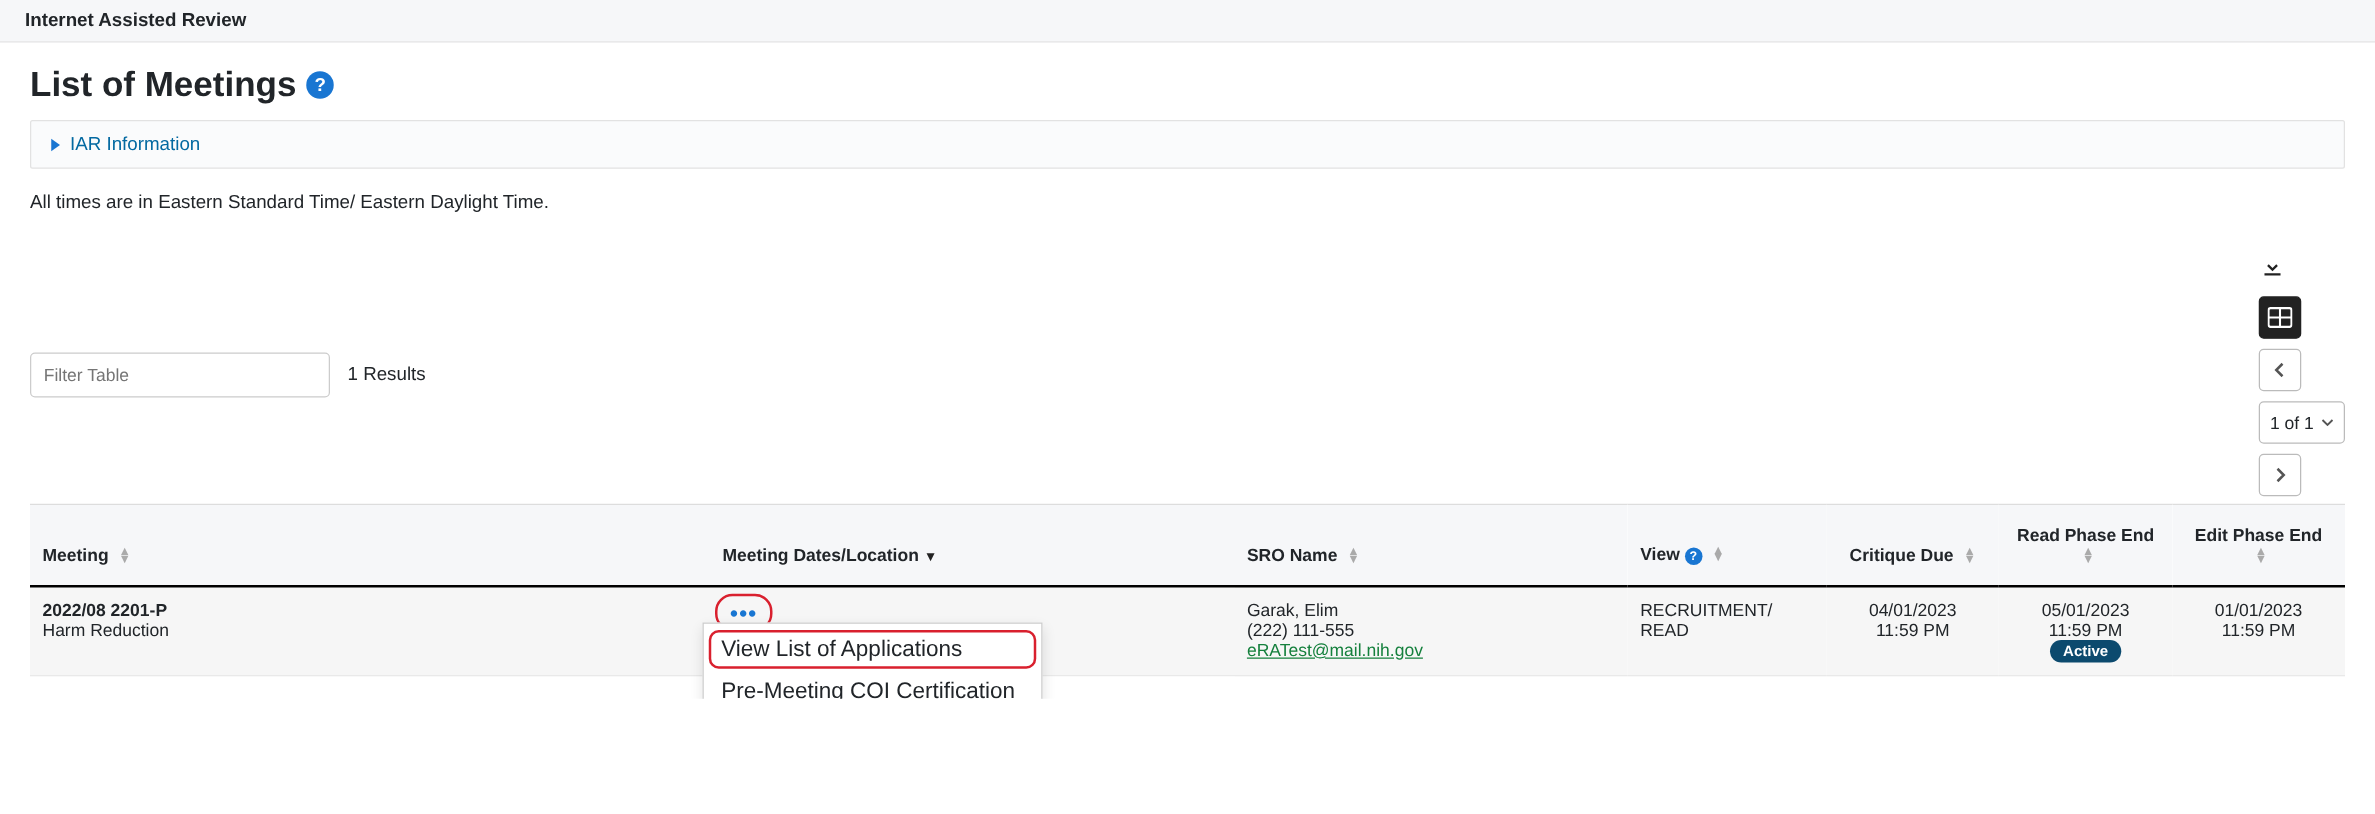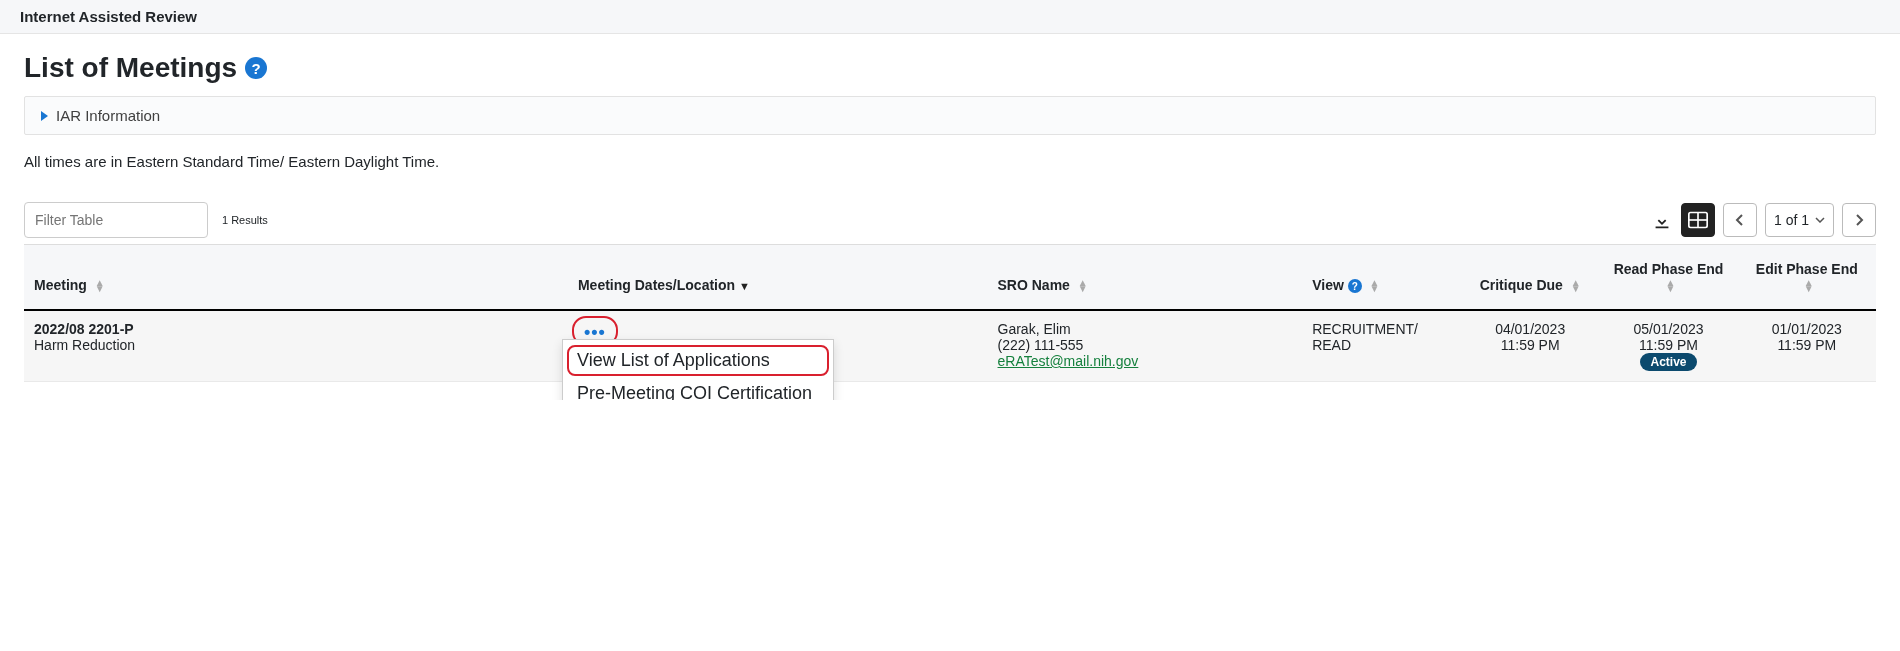--- a/index.html
+++ b/index.html
@@ -3,26 +3,26 @@
 <meta charset="utf-8">
 <style>
   * { box-sizing: border-box; margin: 0; padding: 0; }
   body { font-family: "Segoe UI", Arial, sans-serif; color: #212529; background: #fff; width: 1900px; }
   .topbar { background: #f6f7f9; border-bottom: 1px solid #e5e5e5; padding: 8px 20px; font-size: 15px; font-weight: 600; }
   .content { padding: 18px 24px; }
   .page-title { font-size: 28px; font-weight: 700; display: flex; align-items: center; gap: 8px; margin-bottom: 12px; }
   .help-circle { width: 22px; height: 22px; border-radius: 50%; background: #1976d2; color: #fff; display: inline-flex; align-items: center; justify-content: center; font-size: 15px; font-weight: 700; }
   .info-panel { border: 1px solid #e2e2e2; background: #fafbfc; padding: 10px 16px; border-radius: 2px; display: flex; align-items: center; gap: 8px; margin-bottom: 18px; }
   .chevron { width: 0; height: 0; border-top: 5px solid transparent; border-bottom: 5px solid transparent; border-left: 7px solid #1976d2; }
-  .info-panel a { color: #404040; text-decoration: none; font-size: 15px; }
+  .info-panel a { color: #0369a1; text-decoration: none; font-size: 15px; }
   .note { font-size: 15px; margin-bottom: 32px; }
   .toolbar { display: flex; align-items: center; gap: 14px; margin-bottom: 6px; }
-  .filter-input { width: 184px; height: 36px; border: 1px solid #ccc; border-radius: 4px; padding: 12px 10px; font-size: 14px; }
-  .results-count { font-size: 11px; }
-  .toolbar-right { margin-left: auto; display: flex; align-items: flex-end; gap: 8px; }
+  .filter-input { width: 240px; height: 36px; border: 1px solid #ccc; border-radius: 4px; padding: 12px 10px; font-size: 14px; }
+  .results-count { font-size: 15px; }
+  .toolbar-right { margin-left: auto; display: flex; align-items: flex-start; gap: 8px; flex-direction: column; }
   .icon-btn { width: 34px; height: 34px; border: 1px solid #bbb; border-radius: 4px; background: #fff; display: flex; align-items: center; justify-content: center; cursor: pointer; }
   .icon-btn.active { background: #222; color: #fff; border-color: #222; }
   .download-icon { font-size: 18px; font-weight: bold; }
   .page-select { height: 34px; border: 1px solid #bbb; border-radius: 4px; padding: 0 8px; font-size: 14px; display: flex; align-items: center; gap: 6px; background: #fff; }
   table { width: 100%; border-collapse: collapse; margin-top: 4px; }
   thead th { background: #f6f7f9; text-align: left; font-size: 14px; font-weight: 700; padding: 16px 10px; border-top: 1px solid #ddd; border-bottom: 2px solid #000; vertical-align: bottom; position: relative; }
   thead th.center { text-align: center; }
   .sort-icons { color: #aaa; font-size: 10px; display: inline-flex; flex-direction: column; line-height: 6px; margin-left: 4px; vertical-align: middle; }
   .sort-desc { color: #222; font-size: 11px; }
   .mini-help { width: 14px; height: 14px; border-radius: 50%; background: #1976d2; color: #fff; display: inline-flex; align-items: center; justify-content: center; font-size: 10px; font-weight: 700; }

